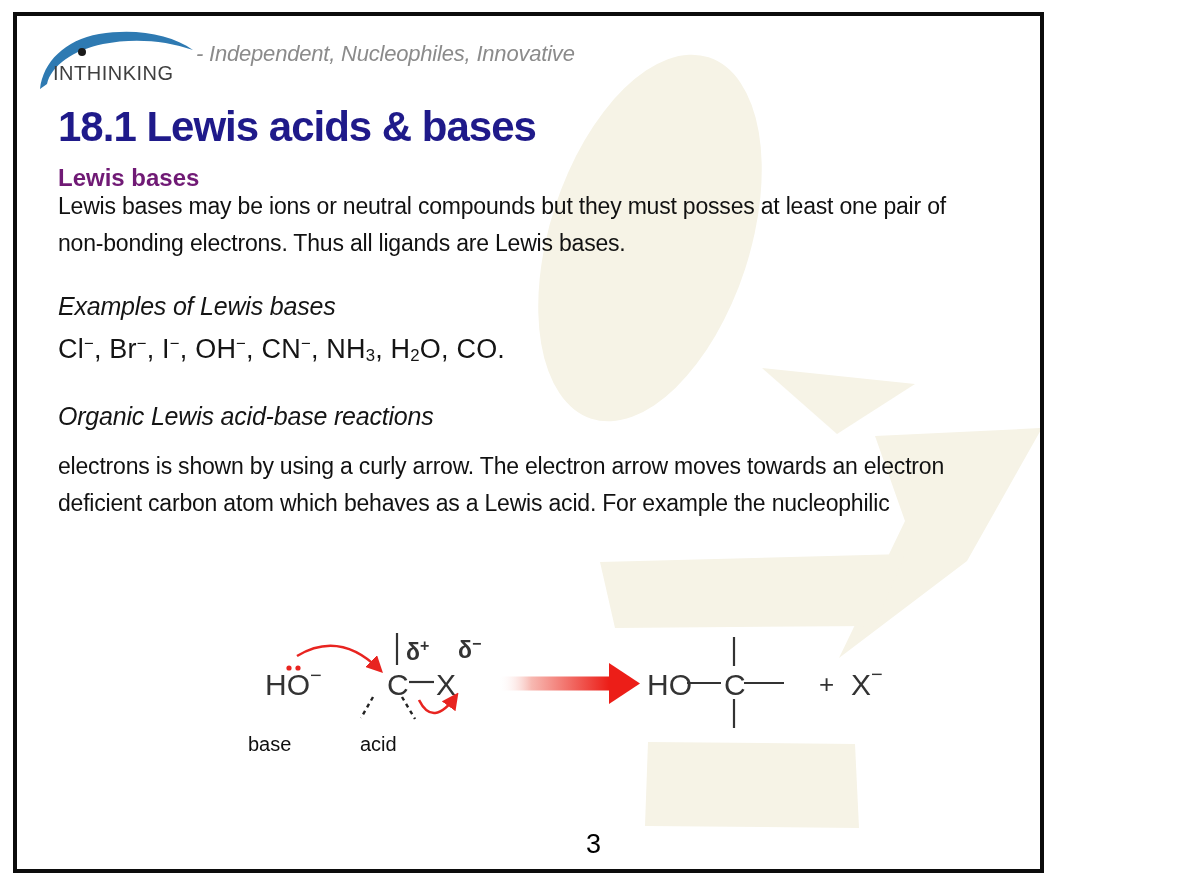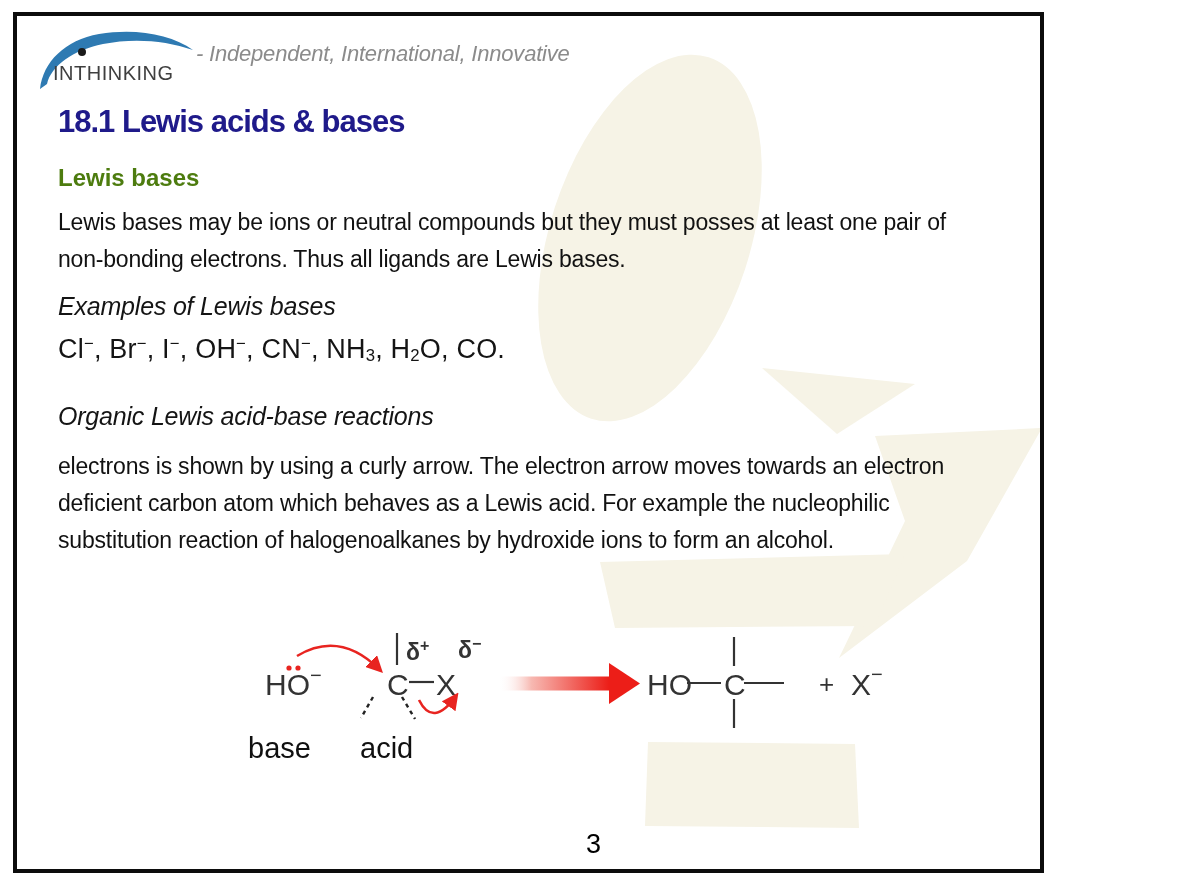--- a/index.html
+++ b/index.html
@@ -4,32 +4,32 @@
 <style>
   html,body{margin:0;padding:0;background:#ffffff;}
   body{width:1194px;height:893px;position:relative;font-family:"Liberation Sans","DejaVu Sans",sans-serif;}
   .slide{
     position:absolute;left:13px;top:12px;width:1031px;height:861px;
     box-sizing:border-box;border:4px solid #0c0c0c;background:#ffffff;overflow:hidden;
   }
   .wm{position:absolute;left:0;top:0;width:1156px;height:853px;pointer-events:none;}
   .abs{position:absolute;}
   .tagline{left:179px;top:25px;font-size:22px;font-style:italic;color:#8b8b8b;letter-spacing:-0.2px;}
-  .title{left:41px;top:90px;font-size:31px;font-weight:bold;color:#1f1a8a;letter-spacing:-1px;line-height:1;}
-  .h-bold{left:41px;top:150px;font-size:24px;font-weight:bold;color:#4d7c0f;line-height:1;}
+  .title{left:41px;top:90px;font-size:42px;font-weight:bold;color:#1f1a8a;letter-spacing:-1px;line-height:1;}
+  .h-bold{left:41px;top:150px;font-size:24px;font-weight:bold;color:#701a75;line-height:1;}
   .para{color:#111;font-size:23px;line-height:37px;letter-spacing:-0.2px;}
-  .para1{left:41px;top:188px;}
+  .para1{left:41px;top:172px;}
   .h-italic{font-size:25px;font-style:italic;color:#141414;line-height:1;letter-spacing:-0.2px;}
   .examples-h{left:41px;top:278px;}
   .formula{left:41px;top:318px;font-size:27px;color:#141414;letter-spacing:0.2px;}
   .organic-h{left:41px;top:388px;}
   .para2{left:41px;top:432px;}
   sup{font-size:62%;line-height:0;vertical-align:baseline;position:relative;top:-0.55em;}
   sub{font-size:62%;line-height:0;vertical-align:baseline;position:relative;top:0.18em;}
-  .dlabel{font-size:29px;color:#101010;line-height:1;}
+  .dlabel{font-size:20px;color:#101010;line-height:1;}
   .caption{left:796px;top:718px;font-size:24px;color:#101010;line-height:1;}
   .footer{left:569px;top:813px;display:flex;align-items:baseline;gap:16px;}
   .pagenum{font-size:27px;color:#000;}
   .copyright{font-size:24px;font-style:italic;color:#8f8f8f;letter-spacing:-0.2px;}
   .dsvg text{font-family:"Liberation Sans","DejaVu Sans",sans-serif;fill:#333;}
   .logo-text{font-family:"Liberation Sans","DejaVu Sans",sans-serif;}
 </style>
 </head>
 <body>
 
@@ -45,38 +45,37 @@
       <polygon points="1118,390 1164,348 1158,452"></polygon>
     </g>
   </svg>
 
   <svg class="abs" style="left:20px;top:12px;" width="160" height="66" viewBox="0 0 160 66">
     <path d="M3,61 C6,34 28,12 62,6 C98,0 134,6 156,22 C128,12 95,10 66,16 C36,22 14,38 10,56 Z" fill="#2e7ab2"></path>
     <text class="logo-text" x="16" y="52" font-size="20" letter-spacing="0.5" fill="#3f3f3f">INTHINKING</text>
     <circle cx="45" cy="24" r="4" fill="#1a1a1a"></circle>
   </svg>
 
-  <div class="abs tagline">- Independent, International, Innovative</div>
+  <div class="abs tagline">- Independent, Nucleophiles, Innovative</div>
 
   <div class="abs title">18.1 Lewis acids &amp; bases</div>
 
   <div class="abs h-bold">Lewis bases</div>
   <div class="abs para para1">
     <div>Lewis bases may be ions or neutral compounds but they must posses at least one pair of</div>
     <div>non-bonding electrons. Thus all ligands are Lewis bases.</div>
   </div>
 
   <div class="abs h-italic examples-h">Examples of Lewis bases</div>
   <div class="abs formula"><span>Cl</span><sup>−</sup><span>, Br</span><sup>−</sup><span>, I</span><sup>−</sup><span>, OH</span><sup>−</sup><span>, CN</span><sup>−</sup><span>, NH</span><sub>3</sub><span>, H</span><sub>2</sub><span>O, CO.</span></div>
 
   <div class="abs h-italic organic-h">Organic Lewis acid-base reactions</div>
   <div class="abs para para2">
     <div>electrons is shown by using a curly arrow. The electron arrow moves towards an electron</div>
     <div>deficient carbon atom which behaves as a Lewis acid. For example the nucleophilic</div>
-    <div>substitution reaction of halogenoalkanes by hydroxide ions to form an alcohol.</div>
   </div>
 
   <svg class="abs dsvg" style="left:218px;top:596px;" width="800" height="122" viewBox="0 0 800 122">
     <defs>
       <marker id="arrR" viewBox="0 0 10 10" refX="7.5" refY="5" markerWidth="6.5" markerHeight="6.5" orient="auto">
         <path d="M0,0 L10,5 L0,10 z" fill="#e82420"></path>
       </marker>
       <linearGradient id="ag" x1="0" y1="0" x2="1" y2="0">
         <stop offset="0" stop-color="#ffffff" stop-opacity="0"></stop>
         <stop offset="0.3" stop-color="#f7b9b2"></stop>

